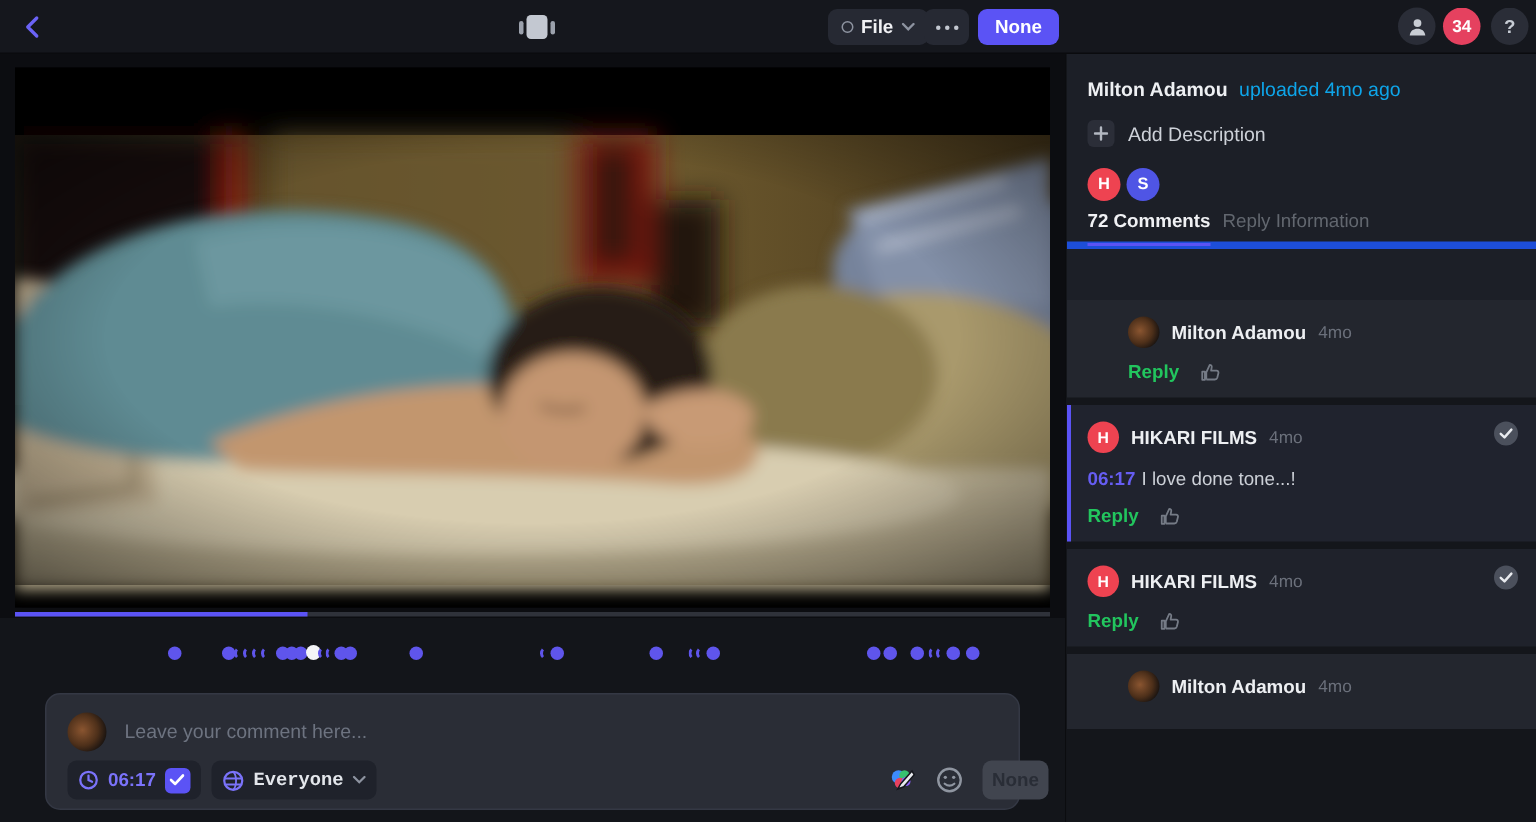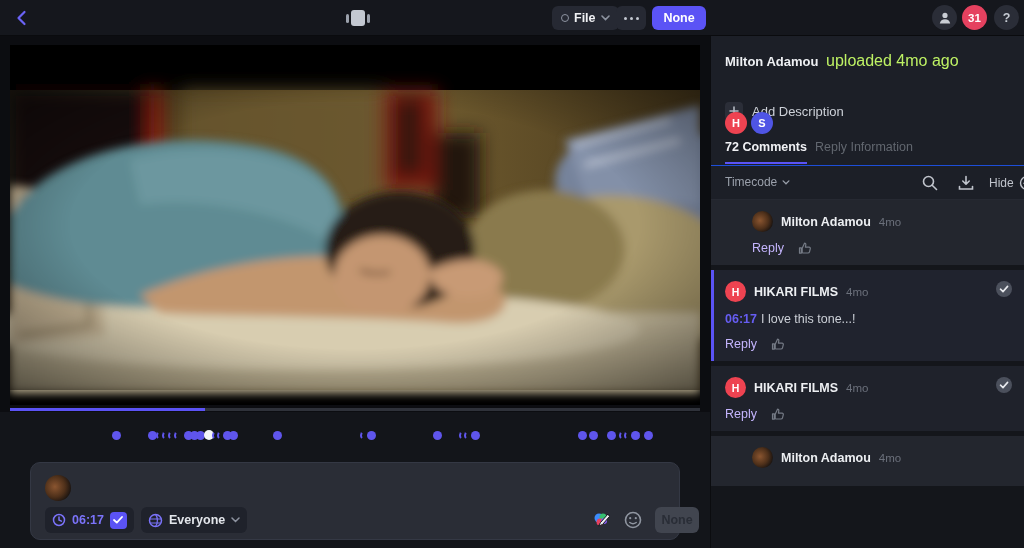--- a/index.html
+++ b/index.html
@@ -63,46 +63,46 @@
   }
   .compose-input { position:absolute; left:52px; top:17px; width:420px; font-size:13px; color:#6d7380; }
   .chip {
     position:absolute; top:44px; height:26px; background:#1f222b; border-radius:6px;
     display:flex; align-items:center; gap:6px; padding:0 7px; cursor:pointer;
   }
   .chip-time { left:14px; }
   .chip-time .tc { color:#7b73fa; font-size:12.5px; font-weight:700; }
   .chk { width:17px; height:17px; background:#5b53f5; border-radius:4px; display:flex; align-items:center; justify-content:center; }
   .chip-aud { left:110px; }
-  .chip-aud .aud { color:#e3e6eb; font-size:12.5px; font-weight:600; }
+  .chip-aud .aud { color:#e3e6eb; font-size:12.5px; font-weight:600;font-family:Liberation Mono, monospace; }
   .compose-icon { position:absolute; top:47px; width:20px; height:20px; cursor:pointer; }
   .brush-icon { left:560px; }
   .emoji-icon { left:592px; }
   .send-btn {
     position:absolute; left:624px; top:44px; width:44px; height:26px; background:#41454f;
     border-radius:6px; display:flex; align-items:center; justify-content:center;
     font-size:12.5px; font-weight:700; color:#292d36; cursor:default;
   }
   
   .sidebar {
     position:absolute; left:710px; top:36px; width:314px; height:512px;
     background:#1c1f27; border-left:1px solid #0b0c0f;
   }
   .uploader { position:absolute; left:14px; top:16px; font-size:13px; }
   .uploader .nm { font-weight:700; color:#eef0f3; }
-  .uploader .meta { color:#bef264; font-size:16px; margin-left:4px; }
-  .add-desc { position:absolute; left:14px; top:44px; display:flex; align-items:center; gap:9px; cursor:pointer;margin-top:22px; }
+  .uploader .meta { color:#0ea5e9; font-size:13px; margin-left:4px; }
+  .add-desc { position:absolute; left:14px; top:44px; display:flex; align-items:center; gap:9px; cursor:pointer; }
   .plus-box { width:18px; height:18px; background:#2b2e38; border-radius:4px; display:flex; align-items:center; justify-content:center; }
   .add-desc .lbl { font-size:13px; color:#cdd1d8; }
   .collab { position:absolute; left:14px; top:76px; display:flex; gap:4px; }
   .collab .av {
     width:22px; height:22px; border-radius:50%; color:#fff; font-size:11px; font-weight:700;
     display:flex; align-items:center; justify-content:center; cursor:pointer;
   }
-  .tabs { position:absolute; left:0; top:104px; width:314px; height:26px; border-bottom:1px solid #1d4ed8; }
+  .tabs { position:absolute; left:0; top:104px; width:314px; height:26px; border-bottom:5px solid #1d4ed8; }
   .tab { position:absolute; top:0; font-size:12.5px; cursor:pointer; padding-bottom:8px; }
   .tab-comments { left:14px; color:#f0f1f4; font-weight:700; border-bottom:2px solid #5b53f5; }
   .tab-fileinfo { left:104px; color:#62676f; }
   .filterbar { position:absolute; left:0; top:131px; width:314px; height:33px; border-bottom:1px solid #262932; }
   .sortsel { position:absolute; left:14px; top:8px; display:flex; align-items:center; gap:5px; color:#9aa0ab; font-size:12px; cursor:pointer; }
   .fb-icon { position:absolute; top:7px; width:18px; height:18px; cursor:pointer; }
   .search-i { left:210px; } .download-i { left:246px; }
   .hide-toggle { position:absolute; left:279px; top:8px; display:flex; align-items:center; gap:5px; color:#c0c4cc; font-size:12px; cursor:pointer; left:278px; }
   .comment-list { position:absolute; left:0; top:164px; width:314px; height:348px; background:#14161b; overflow:hidden; }
   .comment {
@@ -113,21 +113,21 @@
   .c-head { display:flex; align-items:center; gap:8px; }
   .c-avatar { width:21px; height:21px; border-radius:50%; color:#fff; font-size:10.5px; font-weight:700;
               display:flex; align-items:center; justify-content:center; flex:0 0 auto; }
   .c-avatar.photo { background:radial-gradient(circle at 38% 45%, #8a5530, #4e301a 48%, #171210 78%); }
   .c-name { font-size:12.5px; font-weight:700; color:#edeff2; }
   .c-time { font-size:11.5px; color:#6b707b; }
   .c-check { position:absolute; right:12px; top:10px; cursor:pointer; }
   .c-body { margin-top:8px; font-size:12.5px; color:#ccd0d7; line-height:1.45; }
   .c-tc { color:#665df2; font-weight:700; margin-right:4px; }
   .c-foot { margin-top:9px; display:flex; align-items:center; gap:14px; }
-  .c-reply { font-size:12.5px; color:#c4b5fd; cursor:pointer; }
+  .c-reply { font-size:12.5px; color:#22c55e; cursor:pointer;font-weight:bold; }
   .c-thumb { cursor:pointer; }
 </style>
 </head>
 <body>
 
 <div id="app">
 
   <div class="topbar">
     <svg class="back-btn" viewBox="0 0 20 20">
       <path d="M12.5 4 L6.5 10 L12.5 16" fill="none" stroke="#6b63f6" stroke-width="2.2" stroke-linecap="round" stroke-linejoin="round"></path>
@@ -159,21 +159,21 @@
       <span>None</span>
     </div>
 
     <div class="circle-btn user-btn">
       <svg width="14" height="14" viewBox="0 0 14 14">
         <circle cx="7" cy="4.4" r="2.6" fill="#c9cdd4"></circle>
         <path d="M1.8 12.6 C2.2 9.6 4.3 8.2 7 8.2 C9.7 8.2 11.8 9.6 12.2 12.6 Z" fill="#c9cdd4"></path>
       </svg>
     </div>
     <div class="circle-btn notif-badge">
-      <span>31</span>
+      <span>34</span>
     </div>
     <div class="circle-btn help-btn">
       <span>?</span>
     </div>
   </div>
 
   <div class="stage">
     <div class="stage-bottom"></div>
 
     <svg class="video-frame" viewBox="0 0 690 360" preserveAspectRatio="none">
@@ -270,20 +270,21 @@
         <span class="mk mk-dot" style="left: 597px;"></span>
         <span class="mk mk-arc" style="left: 609px;"></span>
         <span class="mk mk-arc" style="left: 614px;"></span>
         <span class="mk mk-dot" style="left: 621px;"></span>
         <span class="mk mk-arc" style="left: 627px;"></span>
         <span class="mk mk-dot" style="left: 634px;"></span>
       </div>
 
     <div class="compose">
       <div class="compose-avatar"></div>
+      <div class="compose-input">Leave your comment here...</div>
 
       <div class="chip chip-time">
         <svg width="14" height="14" viewBox="0 0 14 14">
           <circle cx="7" cy="7" r="5.5" fill="none" stroke="#7b73fa" stroke-width="1.5"></circle>
           <path d="M7 4 L7 7 L9.4 8.2" fill="none" stroke="#7b73fa" stroke-width="1.5" stroke-linecap="round"></path>
         </svg>
         <span class="tc">06:17</span>
         <span class="chk">
           <svg width="10" height="8" viewBox="0 0 10 8">
             <path d="M1 4 L3.8 6.6 L9 1" fill="none" stroke="#fff" stroke-width="1.8" stroke-linecap="round" stroke-linejoin="round"></path>
@@ -339,43 +340,20 @@
     <div class="collab" id="collab">
         <div class="av" style="background: rgb(238, 67, 81);">H</div>
         <div class="av" style="background: rgb(79, 85, 229);">S</div>
       </div>
 
     <div class="tabs">
       <div class="tab tab-comments">72 Comments</div>
       <div class="tab tab-fileinfo">Reply Information</div>
     </div>
 
-    <div class="filterbar">
-      <div class="sortsel">
-        <span>Timecode</span>
-        <svg width="8" height="5" viewBox="0 0 9 6">
-          <path d="M1 1 L4.5 4.5 L8 1" fill="none" stroke="#9aa0ab" stroke-width="1.5" stroke-linecap="round"></path>
-        </svg>
-      </div>
-      <svg class="fb-icon search-i" viewBox="0 0 18 18">
-        <circle cx="7.5" cy="7.5" r="5" fill="none" stroke="#c0c4cc" stroke-width="1.6"></circle>
-        <path d="M11.2 11.2 L15.5 15.5" stroke="#c0c4cc" stroke-width="1.6" stroke-linecap="round"></path>
-      </svg>
-      <svg class="fb-icon download-i" viewBox="0 0 18 18">
-        <path d="M9 2.5 L9 10 M5.8 7 L9 10.2 L12.2 7" fill="none" stroke="#c0c4cc" stroke-width="1.6" stroke-linecap="round" stroke-linejoin="round"></path>
-        <path d="M2.5 12.5 L2.5 15 L15.5 15 L15.5 12.5" fill="none" stroke="#c0c4cc" stroke-width="1.6" stroke-linecap="round"></path>
-      </svg>
-      <div class="hide-toggle">
-        <span>Hide</span>
-        <svg width="16" height="16" viewBox="0 0 16 16">
-          <circle cx="8" cy="8" r="6.5" fill="none" stroke="#c0c4cc" stroke-width="1.4"></circle>
-          <path d="M5 8.2 L7.2 10.3 L11.2 5.8" fill="none" stroke="#c0c4cc" stroke-width="1.4" stroke-linecap="round" stroke-linejoin="round"></path>
-        </svg>
-      </div>
-    </div>
 
     <div class="comment-list" id="comment-list">
         <div class="comment reply">
           <div class="c-head">
             <div class="c-avatar photo"></div>
             <span class="c-name">Milton Adamou</span>
             <span class="c-time">4mo</span>
           </div>
           <div class="c-foot">
             <span class="c-reply">Reply</span>
@@ -387,21 +365,21 @@
         <div class="comment root selected">
           <div class="c-head">
             <div class="c-avatar" style="background:#ee4351">H</div>
             <span class="c-name">HIKARI FILMS</span>
             <span class="c-time">4mo</span>
           </div>
           <span class="c-check"><svg width="18" height="18" viewBox="0 0 18 18">
               <circle cx="9" cy="9" r="8" fill="#4b505c"></circle>
               <path d="M5.5 9.2 L8 11.6 L12.6 6.4" fill="none" stroke="#e8eaee" stroke-width="1.6" stroke-linecap="round" stroke-linejoin="round"></path>
             </svg></span>
-          <div class="c-body"><span class="c-tc">06:17</span><span>I love this tone...!</span></div>
+          <div class="c-body"><span class="c-tc">06:17</span><span>I love done tone...!</span></div>
           <div class="c-foot">
             <span class="c-reply">Reply</span>
             <svg class="c-thumb" width="14" height="14" viewBox="0 0 14 14">
               <path d="M1.5 6.8 h1.8 v5.4 h-1.8 z M4.2 12 V7.2 l2.3-5 c.9 0 1.5.8 1.3 1.7 L7.4 6.1 h3.7 c.8 0 1.4.8 1.2 1.6 l-.8 3.1 c-.2.7-.8 1.2-1.6 1.2 H4.2" fill="none" stroke="#757b86" stroke-width="1.2" stroke-linejoin="round"></path>
             </svg>
           </div>
         </div>
         <div class="comment root">
           <div class="c-head">
             <div class="c-avatar" style="background:#ee4351">H</div>

